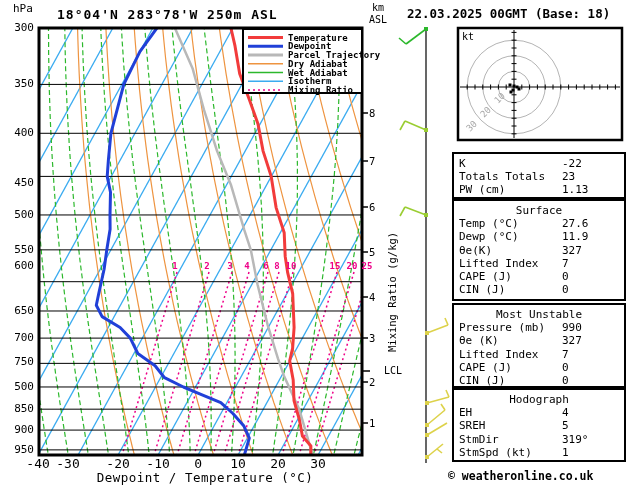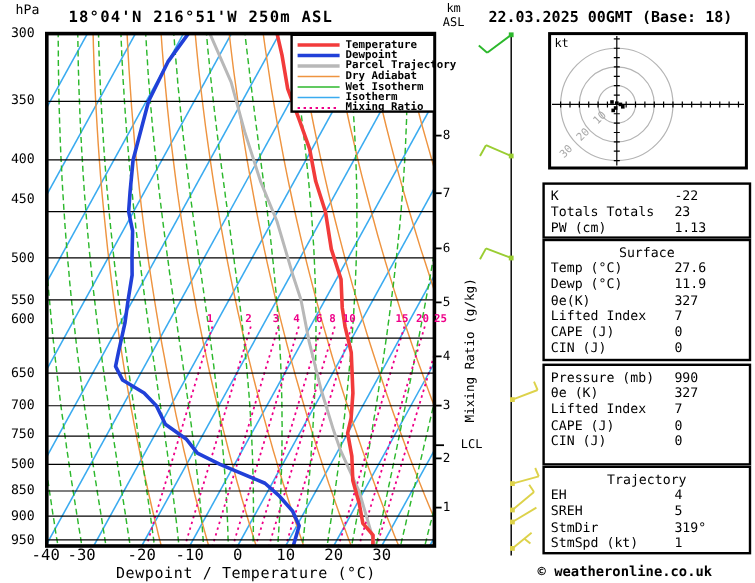--- a/index.html
+++ b/index.html
@@ -2,40 +2,40 @@
 <html><head>
 <meta charset="utf-8">
 <style>
   html,body{margin:0;padding:0;background:#fff;}
   body{width:629px;height:486px;position:relative;font-family:"DejaVu Sans Mono","Liberation Mono",monospace;color:#000;overflow:hidden;}
   .abs{position:absolute;}
   .lbl{font-size:11px;line-height:12px;white-space:pre;}
   .title{font-size:13px;font-weight:bold;letter-spacing:1px;white-space:pre;}
   .date{font-size:12.5px;font-weight:bold;white-space:pre;}
   .small{font-size:10px;line-height:11px;white-space:pre;}
-  .ptick{width:30px;text-align:center;}
+  .ptick{width:30px;text-align:right;}
   .ttick{width:30px;text-align:center;font-size:13px;}
   .kmtick{width:16px;font-size:10.5px;}
   .mixlbl{font-size:9px;font-weight:bold;color:#ee0088;width:18px;text-align:center;}
   .xaxis{font-size:12.5px;letter-spacing:0.5px;}
   .rot{transform:rotate(-90deg);transform-origin:0 0;font-size:10.5px;white-space:pre;}
   .panelbox{position:absolute;left:452px;width:174px;border:2px solid #000;background:#fff;box-sizing:border-box;padding-top:3px;}
   .prow{position:relative;height:13.2px;font-size:11px;line-height:13px;white-space:pre;}
   .plbl{position:absolute;left:5px;}
   .pval{position:absolute;left:108px;}
   .ptitle{text-align:center;height:13.2px;font-size:11px;line-height:13px;}
   .legend-label{font-size:9px;font-weight:bold;line-height:9px;white-space:pre;}
   .copyright{font-size:11.5px;font-weight:bold;}
   svg{position:absolute;left:0;top:0;}
 </style>
 </head>
 <body>
 
 <div class="abs lbl" style="left:13px;top:3px;">hPa</div>
-<div class="abs title" style="left:57px;top:7px;">18°04'N 216°51'W 250m ASL</div>
+<div class="abs title" style="left:57px;top:7px;">18°04'N 283°78'W 250m ASL</div>
 <div class="abs small" style="left:372px;top:2px;">km</div>
 <div class="abs small" style="left:369px;top:14px;">ASL</div>
 <div class="abs date" style="left:407px;top:6px;">22.03.2025 00GMT (Base: 18)</div>
 
 <svg id="chart-svg" width="629" height="486" viewBox="0 0 629 486">
     <defs>
       <clipPath id="plotclip">
         <rect x="39" y="28" width="323" height="427"></rect>
       </clipPath>
     </defs>
@@ -231,27 +231,27 @@
       <rect x="511.5" y="88.5" width="3" height="3" fill="#000"></rect>
       <rect x="509.5" y="90.5" width="3" height="3" fill="#000"></rect>
     </g>
   </svg>
 
 <div id="labels" class="abs" style="left:0;top:0;width:629px;height:486px;pointer-events:none;">
     <div class="abs legend-label" style="left:288px;top:33.5px;">Temperature</div>
     <div class="abs legend-label" style="left:288px;top:42.25px;">Dewpoint</div>
     <div class="abs legend-label" style="left:288px;top:51px;">Parcel Trajectory</div>
     <div class="abs legend-label" style="left:288px;top:59.75px;">Dry Adiabat</div>
-    <div class="abs legend-label" style="left:288px;top:68.5px;">Wet Isotherm</div>
+    <div class="abs legend-label" style="left:288px;top:68.5px;">Wet Adiabat</div>
     <div class="abs legend-label" style="left:288px;top:77.25px;">Isotherm</div>
     <div class="abs legend-label" style="left:288px;top:86px;">Mixing Ratio</div>
     <div class="abs lbl ptick" style="left:4px;top:22px;">300</div>
     <div class="abs lbl ptick" style="left:4px;top:78.41914881677656px;">350</div>
     <div class="abs lbl ptick" style="left:4px;top:127.29163851735177px;">400</div>
-    <div class="abs lbl ptick" style="left:4px;top:160px;">450</div>
+    <div class="abs lbl ptick" style="left:4px;top:177px;">450</div>
     <div class="abs lbl ptick" style="left:4px;top:208.9621782983526px;">500</div>
     <div class="abs lbl ptick" style="left:4px;top:243.84570410673547px;">550</div>
     <div class="abs lbl ptick" style="left:4px;top:260px;">600</div>
     <div class="abs lbl ptick" style="left:4px;top:304.9874990934543px;">650</div>
     <div class="abs lbl ptick" style="left:4px;top:332.11101690171654px;">700</div>
     <div class="abs lbl ptick" style="left:4px;top:356px;">750</div>
     <div class="abs lbl ptick" style="left:4px;top:380.9835066022918px;">500</div>
     <div class="abs lbl ptick" style="left:4px;top:403.172118187107px;">850</div>
     <div class="abs lbl ptick" style="left:4px;top:424.0920976525281px;">900</div>
     <div class="abs lbl ptick" style="left:4px;top:443.880700637449px;">950</div>
@@ -297,25 +297,26 @@
 <div class="panelbox" style="top:199px;height:102px;" id="box2">
     <div class="ptitle">Surface</div>
     <div class="prow"><span class="plbl">Temp (°C)</span><span class="pval">27.6</span></div>
     <div class="prow"><span class="plbl">Dewp (°C)</span><span class="pval">11.9</span></div>
     <div class="prow"><span class="plbl">θe(K)</span><span class="pval">327</span></div>
     <div class="prow"><span class="plbl">Lifted Index</span><span class="pval">7</span></div>
     <div class="prow"><span class="plbl">CAPE (J)</span><span class="pval">0</span></div>
     <div class="prow"><span class="plbl">CIN (J)</span><span class="pval">0</span></div>
   </div>
 <div class="panelbox" style="top:303px;height:85px;" id="box3">
+    <div class="ptitle">Most Unstable</div>
     <div class="prow"><span class="plbl">Pressure (mb)</span><span class="pval">990</span></div>
     <div class="prow"><span class="plbl">θe (K)</span><span class="pval">327</span></div>
     <div class="prow"><span class="plbl">Lifted Index</span><span class="pval">7</span></div>
     <div class="prow"><span class="plbl">CAPE (J)</span><span class="pval">0</span></div>
     <div class="prow"><span class="plbl">CIN (J)</span><span class="pval">0</span></div>
   </div>
 <div class="panelbox" style="top:388px;height:74px;" id="box4">
-    <div class="ptitle">Trajectory</div>
+    <div class="ptitle">Hodograph</div>
     <div class="prow"><span class="plbl">EH</span><span class="pval">4</span></div>
     <div class="prow"><span class="plbl">SREH</span><span class="pval">5</span></div>
     <div class="prow"><span class="plbl">StmDir</span><span class="pval">319°</span></div>
     <div class="prow"><span class="plbl">StmSpd (kt)</span><span class="pval">1</span></div>
   </div>
 
 </body></html>

